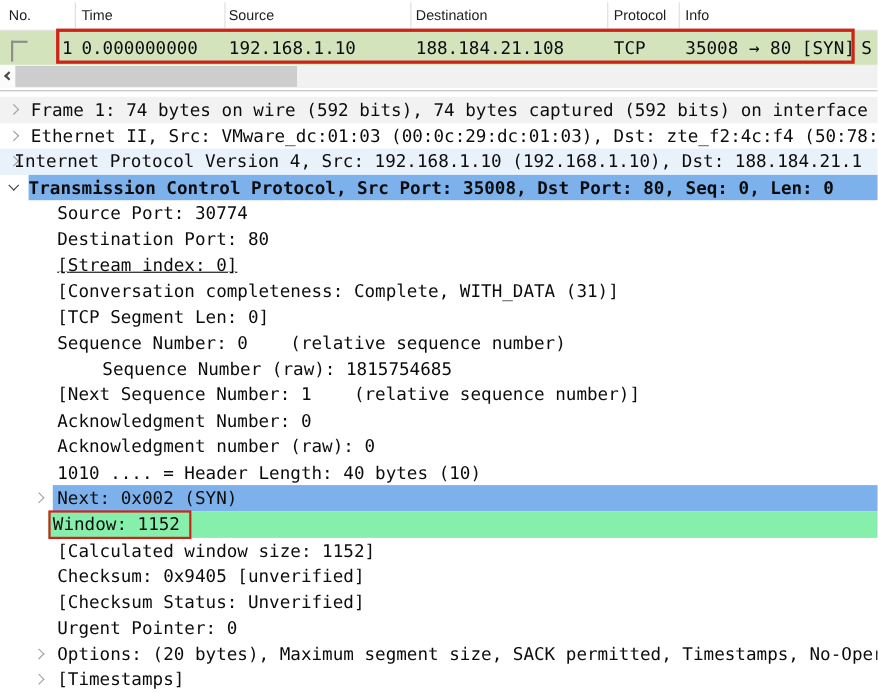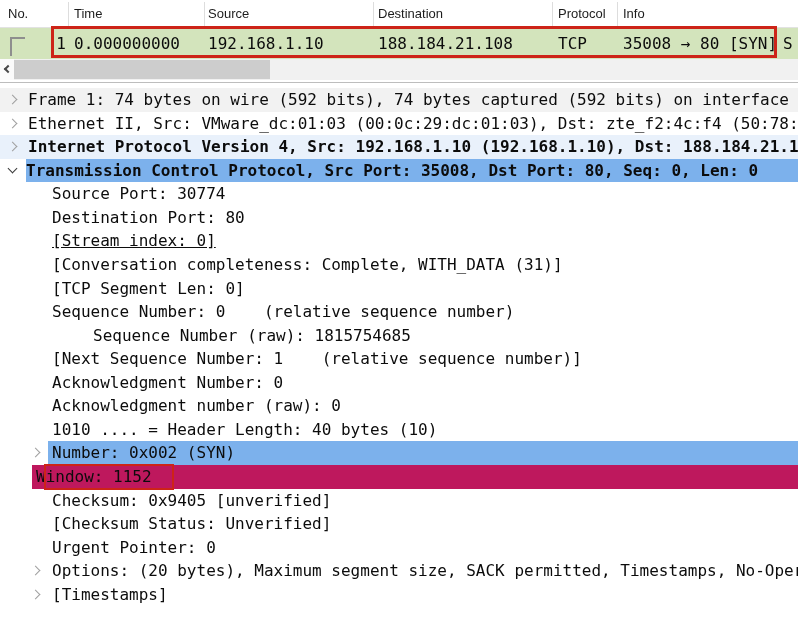--- a/index.html
+++ b/index.html
@@ -83,21 +83,21 @@
       <div class="drow" style="background: rgb(242, 242, 242);">
       <span class="chev right" style="left: 9px;"></span>
       <span class="hl" style="left: 26px;"><span class="txt" style="padding-left: 2px;">Frame 1: 74 bytes on wire (592 bits), 74 bytes captured (592 bits) on interface</span></span>
     </div>
       <div class="drow">
       <span class="chev right" style="left: 9px;"></span>
       <span class="hl" style="left: 26px;"><span class="txt" style="padding-left: 2px;">Ethernet II, Src: VMware_dc:01:03 (00:0c:29:dc:01:03), Dst: zte_f2:4c:f4 (50:78:</span></span>
     </div>
       <div class="drow" style="background: rgb(233, 241, 251);">
       <span class="chev right" style="left: 9px;"></span>
-      <span class="hl" style="left: 26px; font-weight: bold;"><span class="txt" style="padding-left: 2px;">Internet Protocol Version 4, Src: 192.168.1.10 (192.168.1.10), Dst: 188.184.21.1</span></span>
+      <span class="hl" style="left: 11px;"><span class="txt" style="padding-left: 2px;">Internet Protocol Version 4, Src: 192.168.1.10 (192.168.1.10), Dst: 188.184.21.1</span></span>
     </div>
       <div class="drow">
       <span class="chev down" style="left: 9px;"></span>
       <span class="hl" style="left: 26px; background: rgb(124, 177, 236);"><span class="txt" style="padding-left: 0; font-weight: bold;">Transmission Control Protocol, Src Port: 35008, Dst Port: 80, Seq: 0, Len: 0</span></span>
     </div>
       <div class="drow">
 
       <span class="hl" style="left: 48px;"><span class="txt" style="padding-left: 4px;">Source Port: 30774</span></span>
     </div>
       <div class="drow">
@@ -135,27 +135,31 @@
       <div class="drow">
 
       <span class="hl" style="left: 48px;"><span class="txt" style="padding-left: 4px; margin-top: 40px;">Acknowledgment number (raw): 0</span></span>
     </div>
       <div class="drow">
 
       <span class="hl" style="left: 48px;"><span class="txt" style="padding-left: 4px;">1010 .... = Header Length: 40 bytes (10)</span></span>
     </div>
       <div class="drow">
       <span class="chev right" style="left: 32px;"></span>
-      <span class="hl" style="left: 48px; background: rgb(124, 177, 236);"><span class="txt" style="padding-left: 4px;">Number: 0x002 (SYN)</span></span>
+      <span class="hl" style="left: 48px; background: rgb(124, 177, 236);"><span class="txt" style="padding-left: 4px;">Next: 0x002 (SYN)</span></span>
     </div>
       <div class="drow">
 
-      <span class="hl" style="left: 32px; background: #be185d;"><span class="txt" style="padding-left: 4px;">Window: 1152</span></span>
+      <span class="hl" style="left: 44px; background: #86efac;"><span class="txt" style="padding-left: 4px;">Window: 1152</span></span>
     <div class="redbox" style="left: 44px; top: -1px; width: 130px; height: 26px; border: 2.5px solid rgb(205, 36, 24);"></div>
       </div>
+      <div class="drow">
+
+      <span class="hl" style="left: 48px;"><span class="txt" style="padding-left: 4px;">[Calculated window size: 1152]</span></span>
+    </div>
       <div class="drow">
 
       <span class="hl" style="left: 48px;"><span class="txt" style="padding-left: 4px;">Checksum: 0x9405 [unverified]</span></span>
     </div>
       <div class="drow">
 
       <span class="hl" style="left: 48px;"><span class="txt" style="padding-left: 4px;">[Checksum Status: Unverified]</span></span>
     </div>
       <div class="drow">
 

